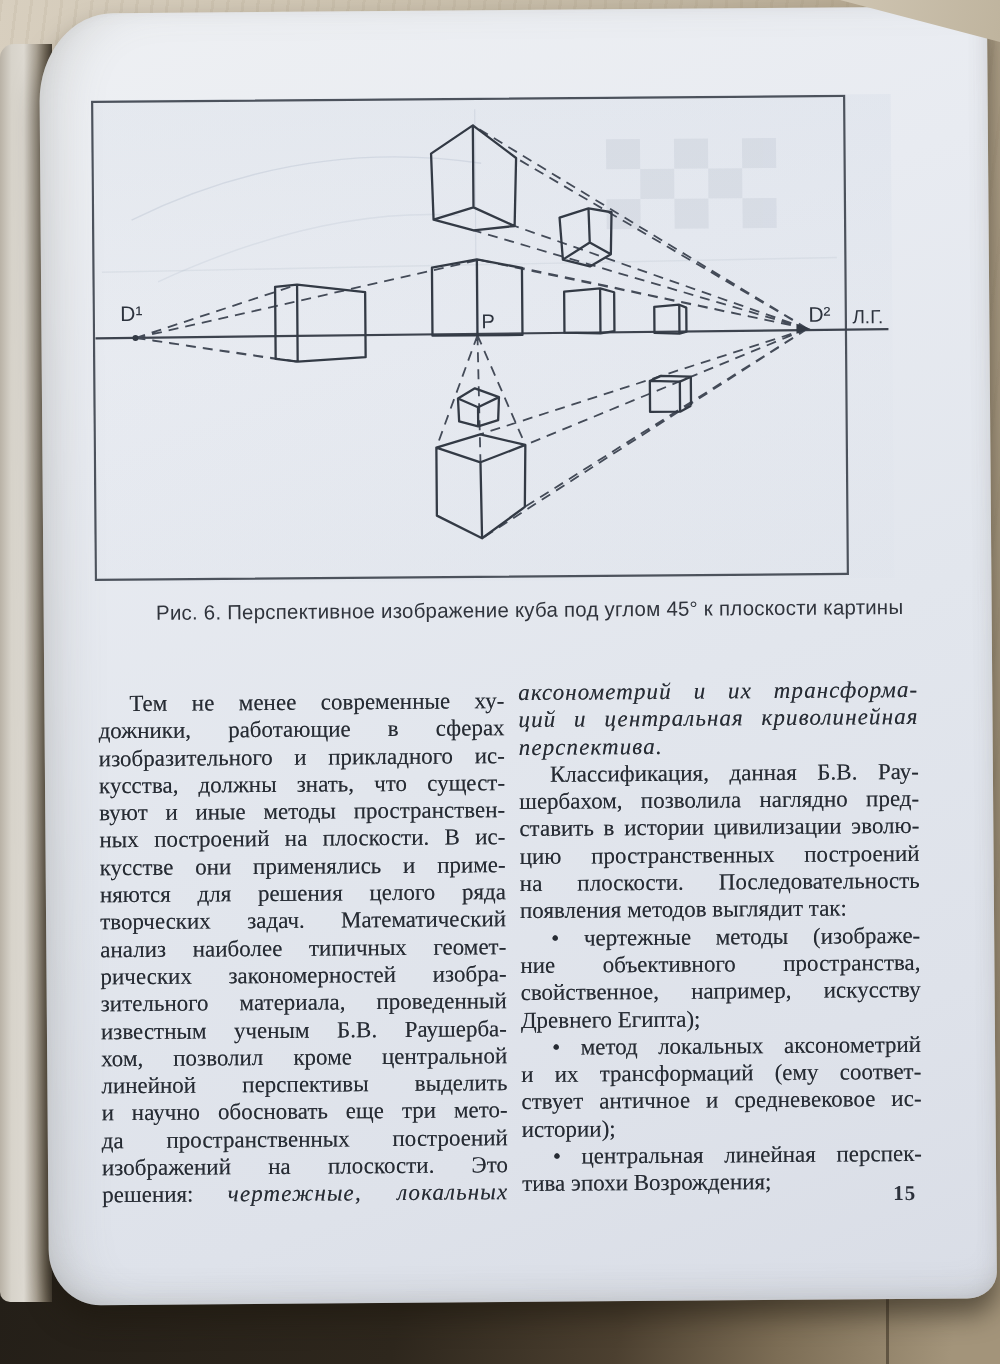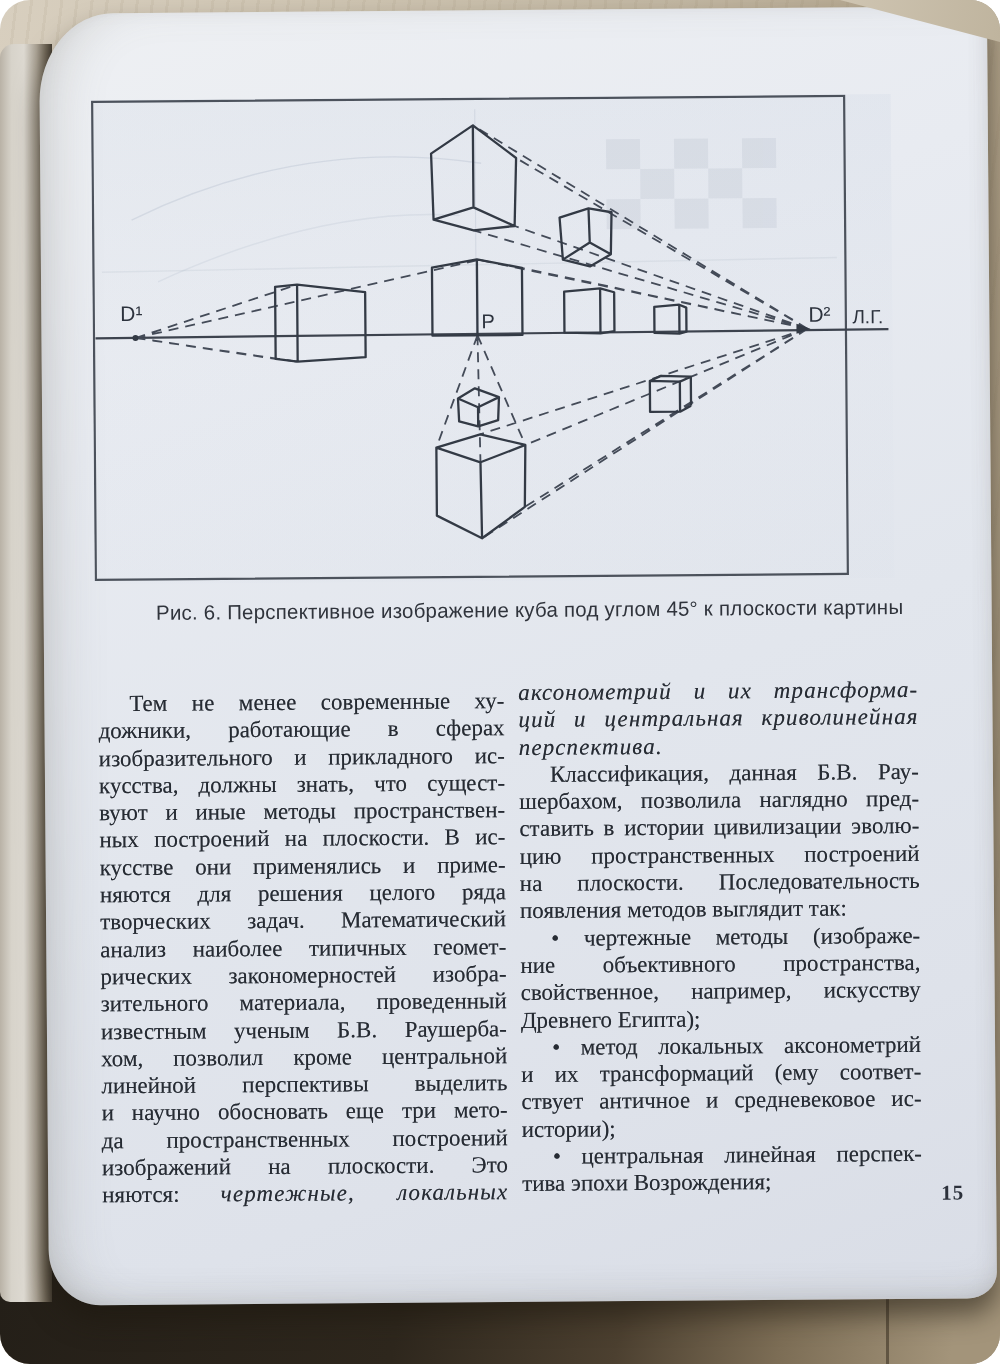--- a/index.html
+++ b/index.html
@@ -2,21 +2,20 @@
 <html><head>
 <meta charset="utf-8">
 <style>
   html,body{margin:0;padding:0;}
   .photo{
     position:relative; width:1000px; height:1364px; overflow:hidden;
     background:
       repeating-linear-gradient(97deg, rgba(150,135,108,.10) 0 3px, rgba(0,0,0,0) 3px 15px),
       linear-gradient(100deg,#d8cfbf 0%,#cdc3b0 30%,#c2b7a2 55%,#b4a68e 75%,#a3947a 100%);
     font-family:"Liberation Serif", serif;
-    border-radius:30px;
   }
   .seam-top{position:absolute; left:902px; top:0; width:3px; height:46px; background:rgba(125,110,88,.45); z-index:0;}
   .floor{
     position:absolute; left:0; top:1268px; width:1000px; height:96px; z-index:0;
     background:linear-gradient(100deg,#241f18 0%,#2e271d 40%,#4c4030 62%,#7c6d55 78%,#a3947a 95%);
   }
   .seam-bottom{position:absolute; left:886px; top:1298px; width:3px; height:66px; background:rgba(55,45,32,.55); z-index:1;}
   .under-pages{
     position:absolute; left:0; top:44px; width:52px; height:1258px; z-index:1;
     border-radius:14px 0 0 10px;
@@ -46,21 +45,21 @@
     font-family:"Liberation Sans", sans-serif; font-size:20.5px; color:#30343c;
     text-align:center; letter-spacing:.2px;
   }
   .col{position:absolute; font-size:23px; color:#262b33; text-shadow:0 0 .4px rgba(38,43,51,.55);}
   .col-left {left:54px;  top:677px; width:406px;}
   .col-right{left:474px; top:669px; width:400px;}
   .line{line-height:27.3px; text-align:justify; text-align-last:justify; white-space:normal;}
   .line.last{text-align-last:left;}
   .line.ind{text-indent:31px;}
   .it{font-style:italic; letter-spacing:1.1px;}
-  .page-num{position:absolute; left:845px; top:1174px; font-size:21px; font-weight:bold; color:#2c313b; letter-spacing:1px;margin-left:48px;}
+  .page-num{position:absolute; left:845px; top:1174px; font-size:21px; font-weight:bold; color:#2c313b; letter-spacing:1px;}
   svg text{font-family:"Liberation Sans", sans-serif; fill:#2c323d;}
 </style>
 </head>
 <body>
 
 <div class="photo">
   <div class="seam-top"></div>
   <div class="floor"></div>
   <div class="seam-bottom"></div>
   <div class="under-pages"></div>
@@ -133,21 +132,21 @@
         <div class="line"><span>творческих задач. Математический</span></div>
         <div class="line"><span>анализ наиболее типичных геомет-</span></div>
         <div class="line"><span>рических закономерностей изобра-</span></div>
         <div class="line"><span>зительного материала, проведенный</span></div>
         <div class="line"><span>известным ученым Б.В. Раушерба-</span></div>
         <div class="line"><span>хом, позволил кроме центральной</span></div>
         <div class="line"><span>линейной перспективы выделить</span></div>
         <div class="line"><span>и научно обосновать еще три мето-</span></div>
         <div class="line"><span>да пространственных построений</span></div>
         <div class="line"><span>изображений на плоскости. Это</span></div>
-        <div class="line"><span>няются: </span><span class="it">чертежные, локальных</span></div>
+        <div class="line"><span>решения: </span><span class="it">чертежные, локальных</span></div>
       </div>
     <div class="col col-right">
         <div class="line"><span class="it">аксонометрий и их трансформа-</span></div>
         <div class="line"><span class="it">ций и центральная криволинейная</span></div>
         <div class="line last"><span class="it">перспектива.</span></div>
         <div class="line ind"><span>Классификация, данная Б.В. Рау-</span></div>
         <div class="line"><span>шербахом, позволила наглядно пред-</span></div>
         <div class="line"><span>ставить в истории цивилизации эволю-</span></div>
         <div class="line"><span>цию пространственных построений</span></div>
         <div class="line"><span>на плоскости. Последовательность</span></div>

